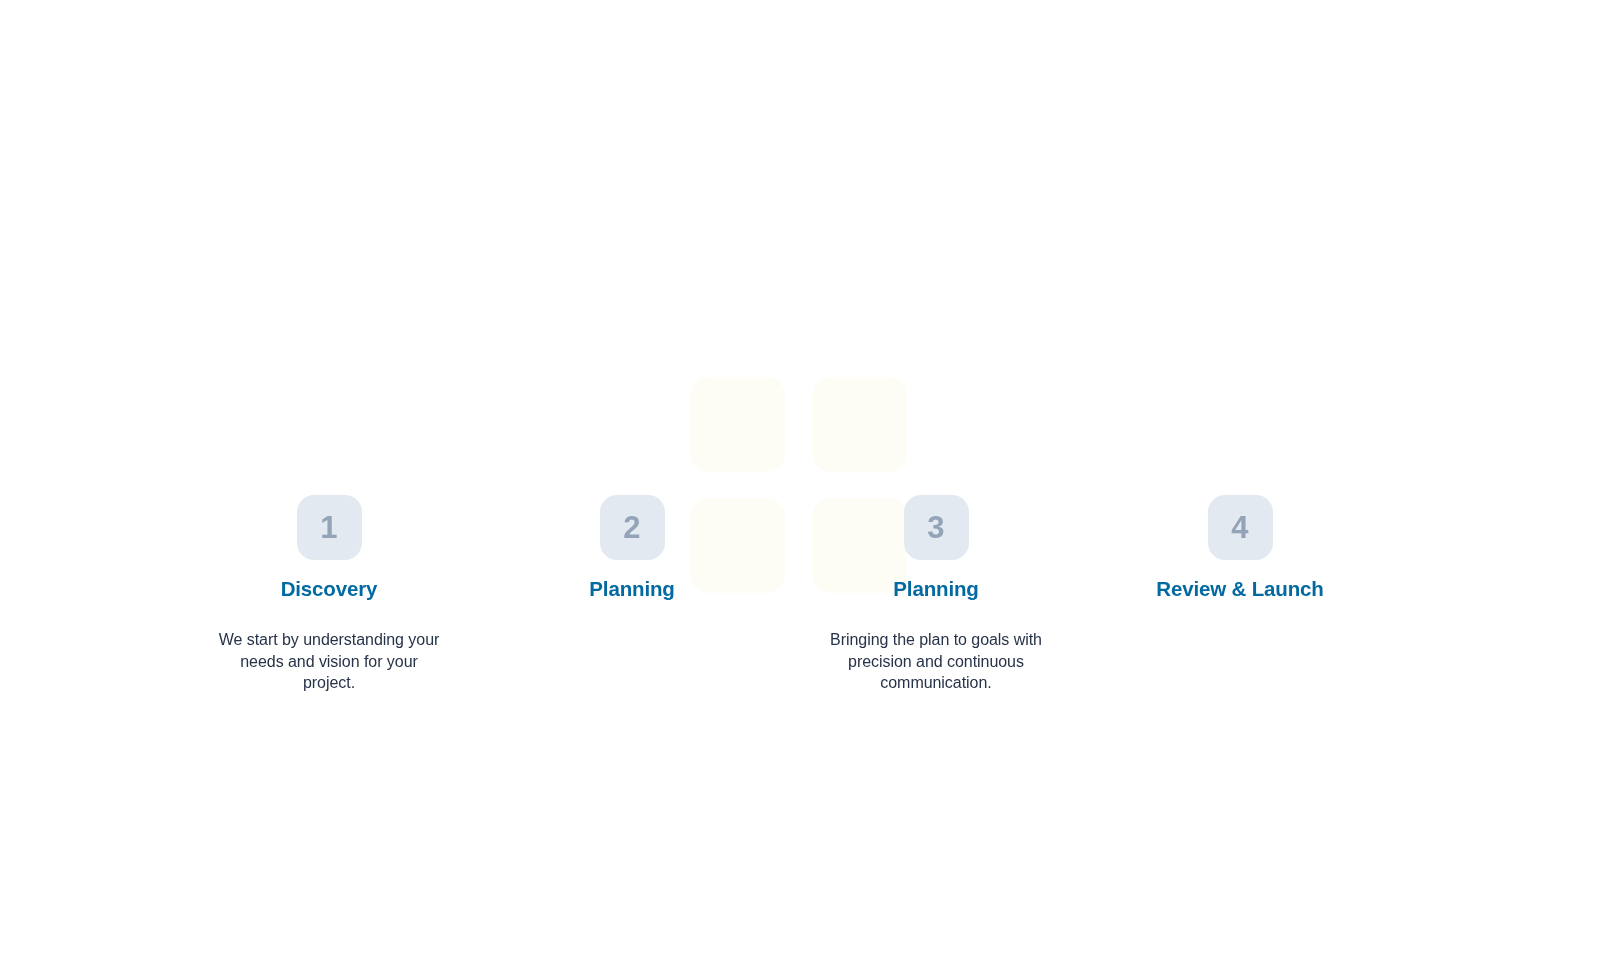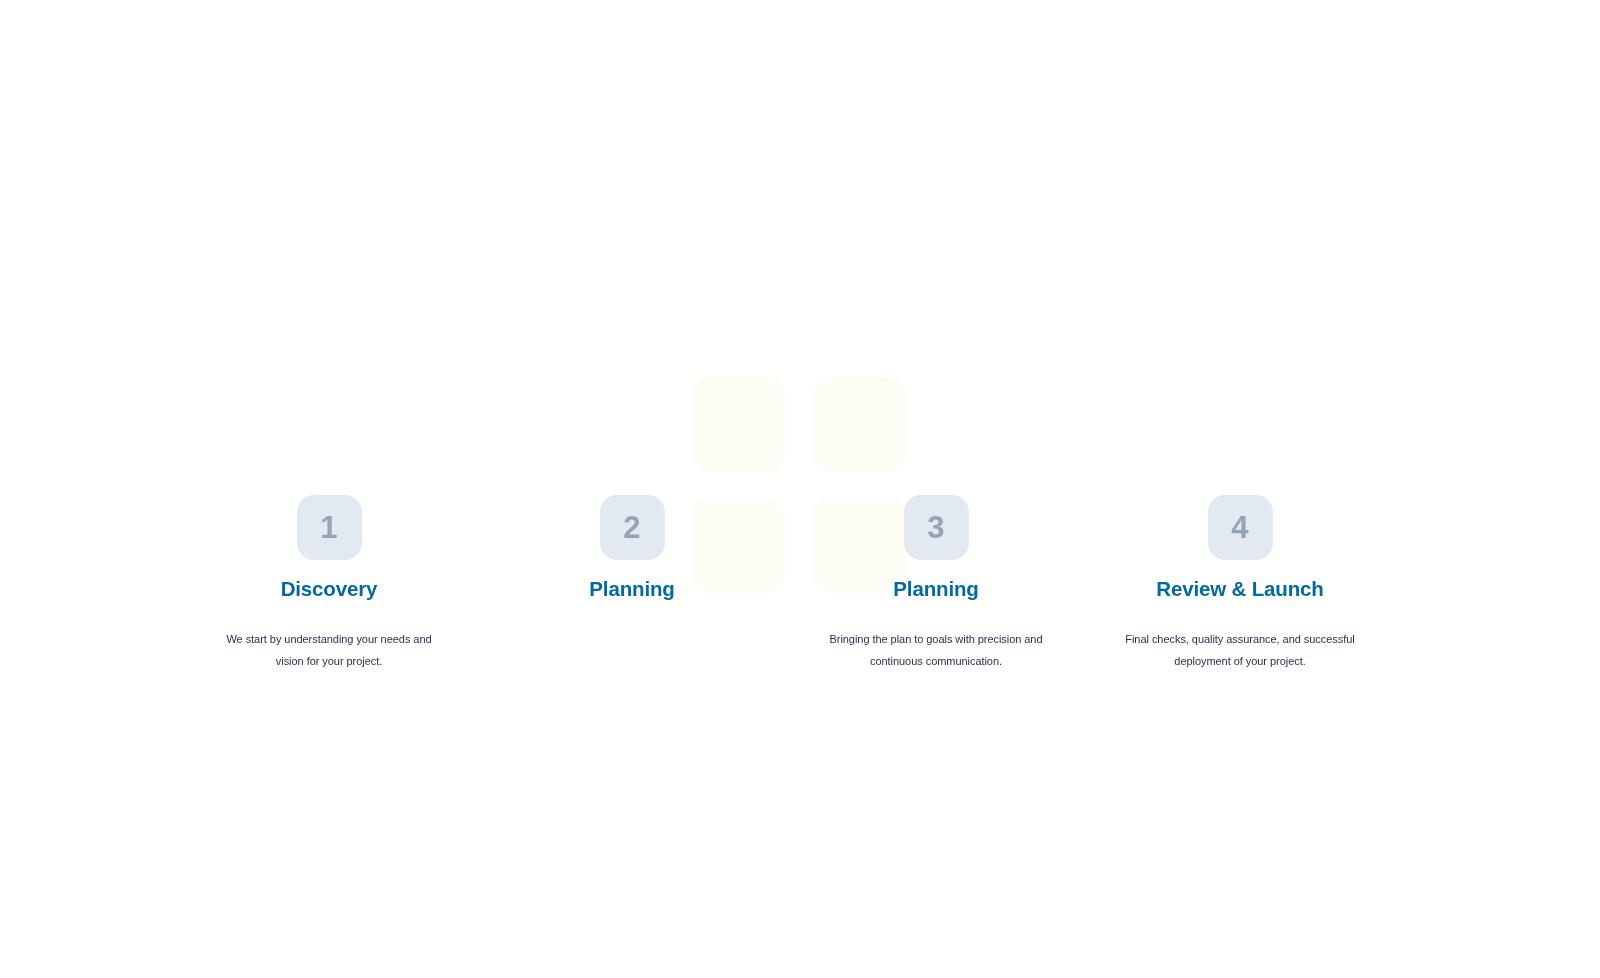--- a/index.html
+++ b/index.html
@@ -121,21 +121,21 @@
     font-size: 20.5px;
     font-weight: 700;
     color: #0369a1;
     line-height: 28px;
     letter-spacing: -0.15px;
   }
 
   .step-desc {
     margin: 26px auto 0 auto;
     width: 230px;
-    font-size: 11px;
+    font-size: 16px;
     font-weight: 400;
     color: #273349;
     line-height: 21.5px;
     letter-spacing: -0.05px;
     text-align: center;
   }
 </style>
 </head>
 <body>
 
@@ -164,18 +164,17 @@
 
     <div class="step step-3">
       <div class="step-badge">3</div>
       <h3 class="step-title">Planning</h3>
       <p class="step-desc">Bringing the plan to goals with precision and continuous communication.</p>
     </div>
 
     <div class="step step-4">
       <div class="step-badge">4</div>
       <h3 class="step-title">Review &amp; Launch</h3>
-      <p class="step-desc">Final checks, quality assurance, and successful deployment of your project.</p>
     </div>
 
   </div>
 
 </div>
 
 </body></html>

